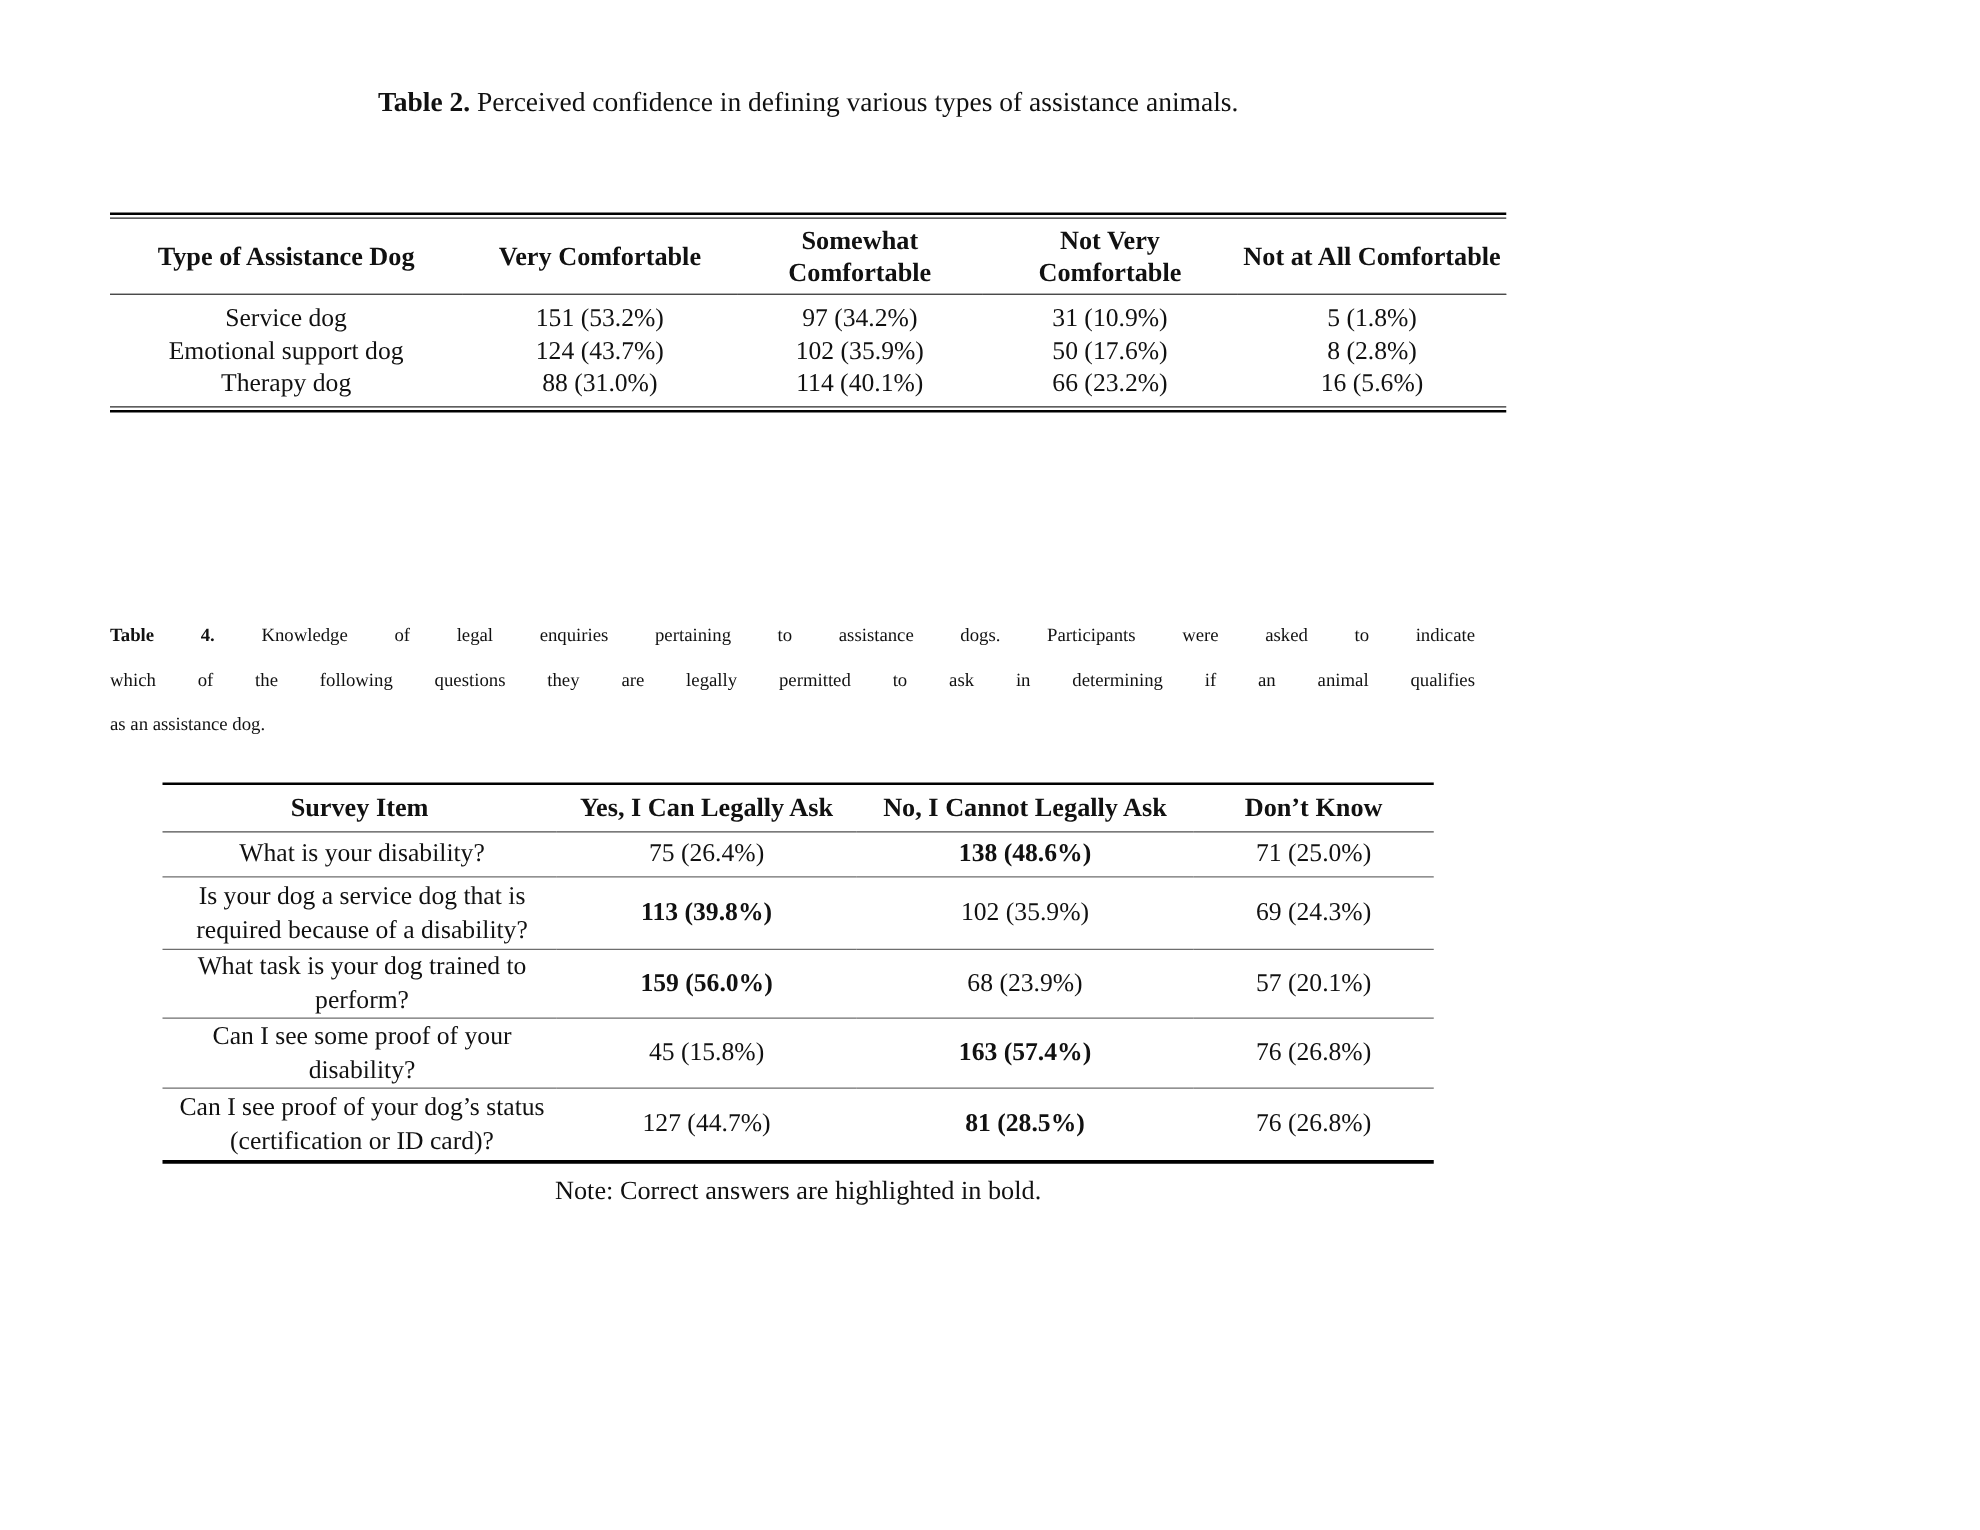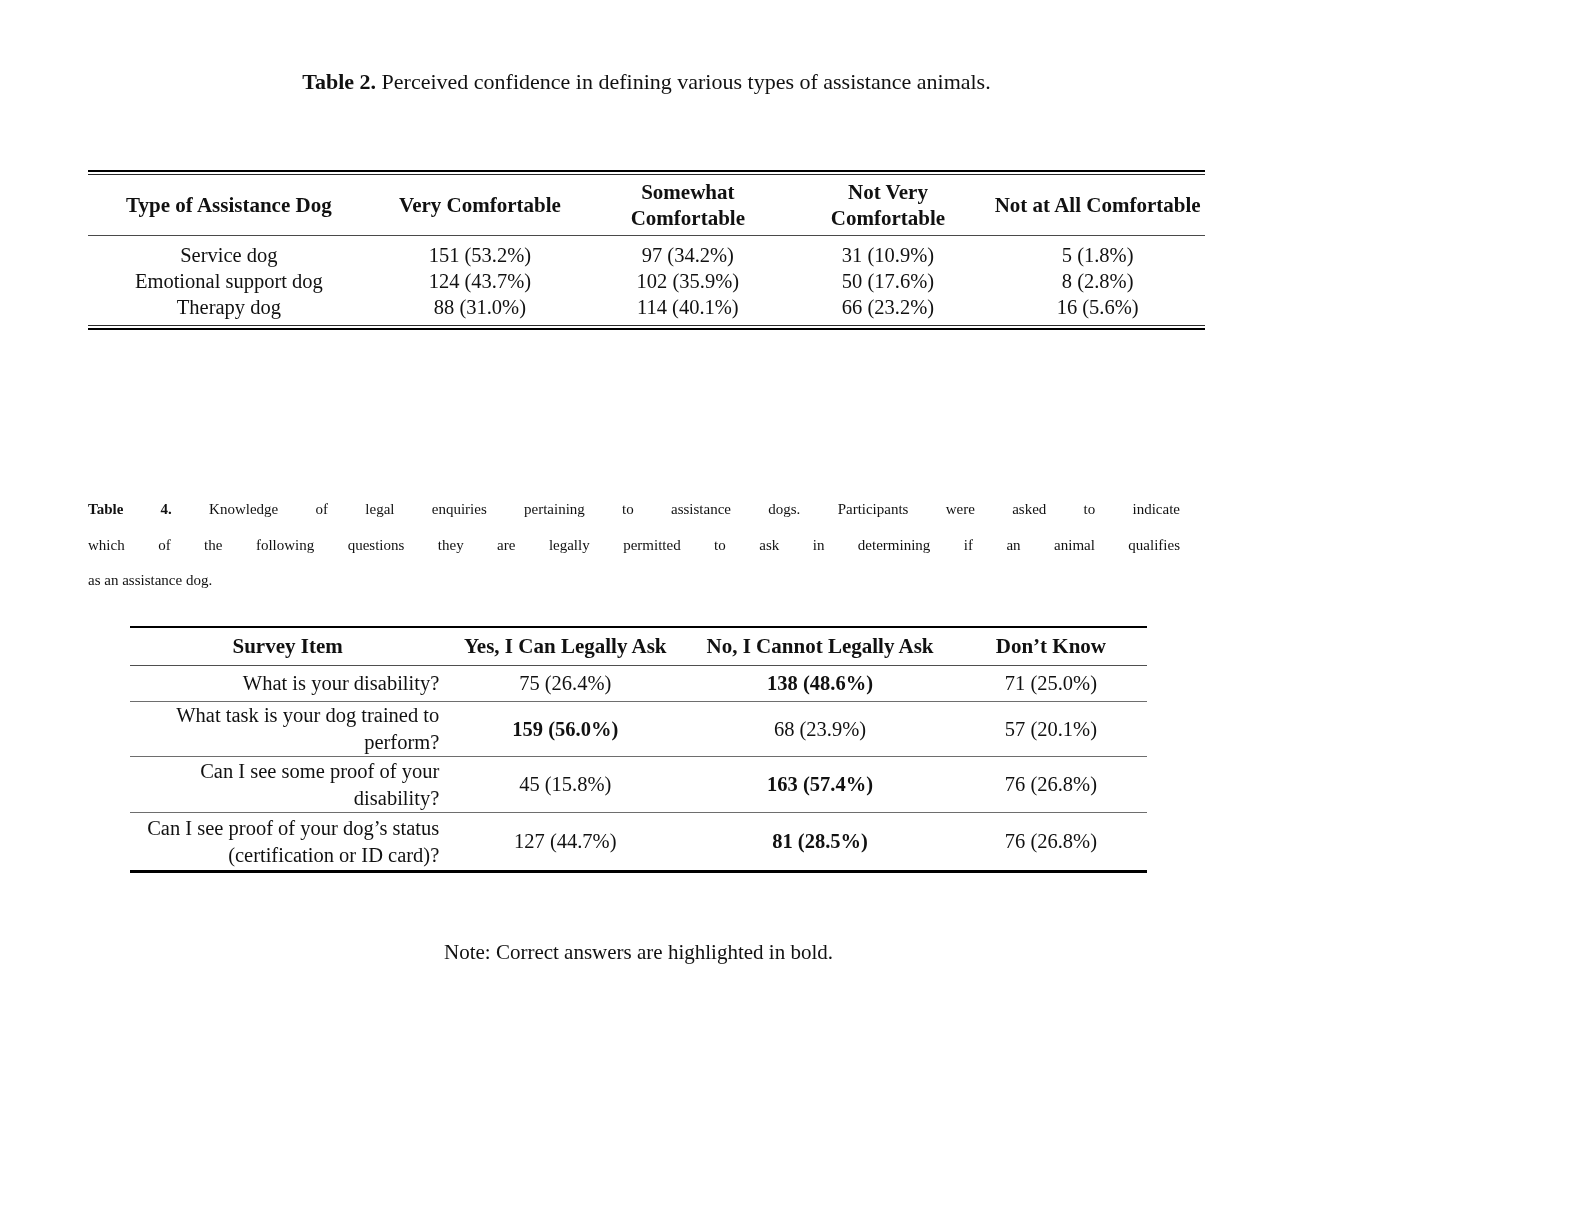--- a/index.html
+++ b/index.html
@@ -109,21 +109,21 @@
   }
   table.t4 tbody td {
     font-size: 20.5px;
     text-align: center;
     vertical-align: middle;
     padding: 0 2px;
     border-bottom: 1.4px solid #6e6e6e;
   }
   table.t4 tbody tr:last-child td { border-bottom: none; }
   table.t4 tbody td.item {
-    text-align: right;
+    text-align: center;
     padding-left: 10px;
     padding-right: 6px;
     line-height: 27px;
   }
   table.t4 tbody tr.h1 td { height: 35px; }
   table.t4 tbody tr.h2a td { height: 57px; }
   table.t4 tbody tr.h2b td { height: 54px; }
   table.t4 tbody tr.h2c td { height: 55px; }
   table.t4 tbody tr.h2d td { height: 57px; }
   td.bd { font-weight: bold; }
@@ -219,20 +219,26 @@
           <th>Don’t Know</th>
         </tr>
       </thead>
       <tbody>
         <tr class="h1">
           <td class="item">What is your disability?</td>
           <td>75 (26.4%)</td>
           <td class="bd">138 (48.6%)</td>
           <td>71 (25.0%)</td>
         </tr>
+        <tr class="h2a">
+          <td class="item">Is your dog a service dog that is required because of a disability?</td>
+          <td class="bd">113 (39.8%)</td>
+          <td>102 (35.9%)</td>
+          <td>69 (24.3%)</td>
+        </tr>
         <tr class="h2b">
           <td class="item">What task is your dog trained to perform?</td>
           <td class="bd">159 (56.0%)</td>
           <td>68 (23.9%)</td>
           <td>57 (20.1%)</td>
         </tr>
         <tr class="h2c">
           <td class="item">Can I see some proof of your disability?</td>
           <td>45 (15.8%)</td>
           <td class="bd">163 (57.4%)</td>

